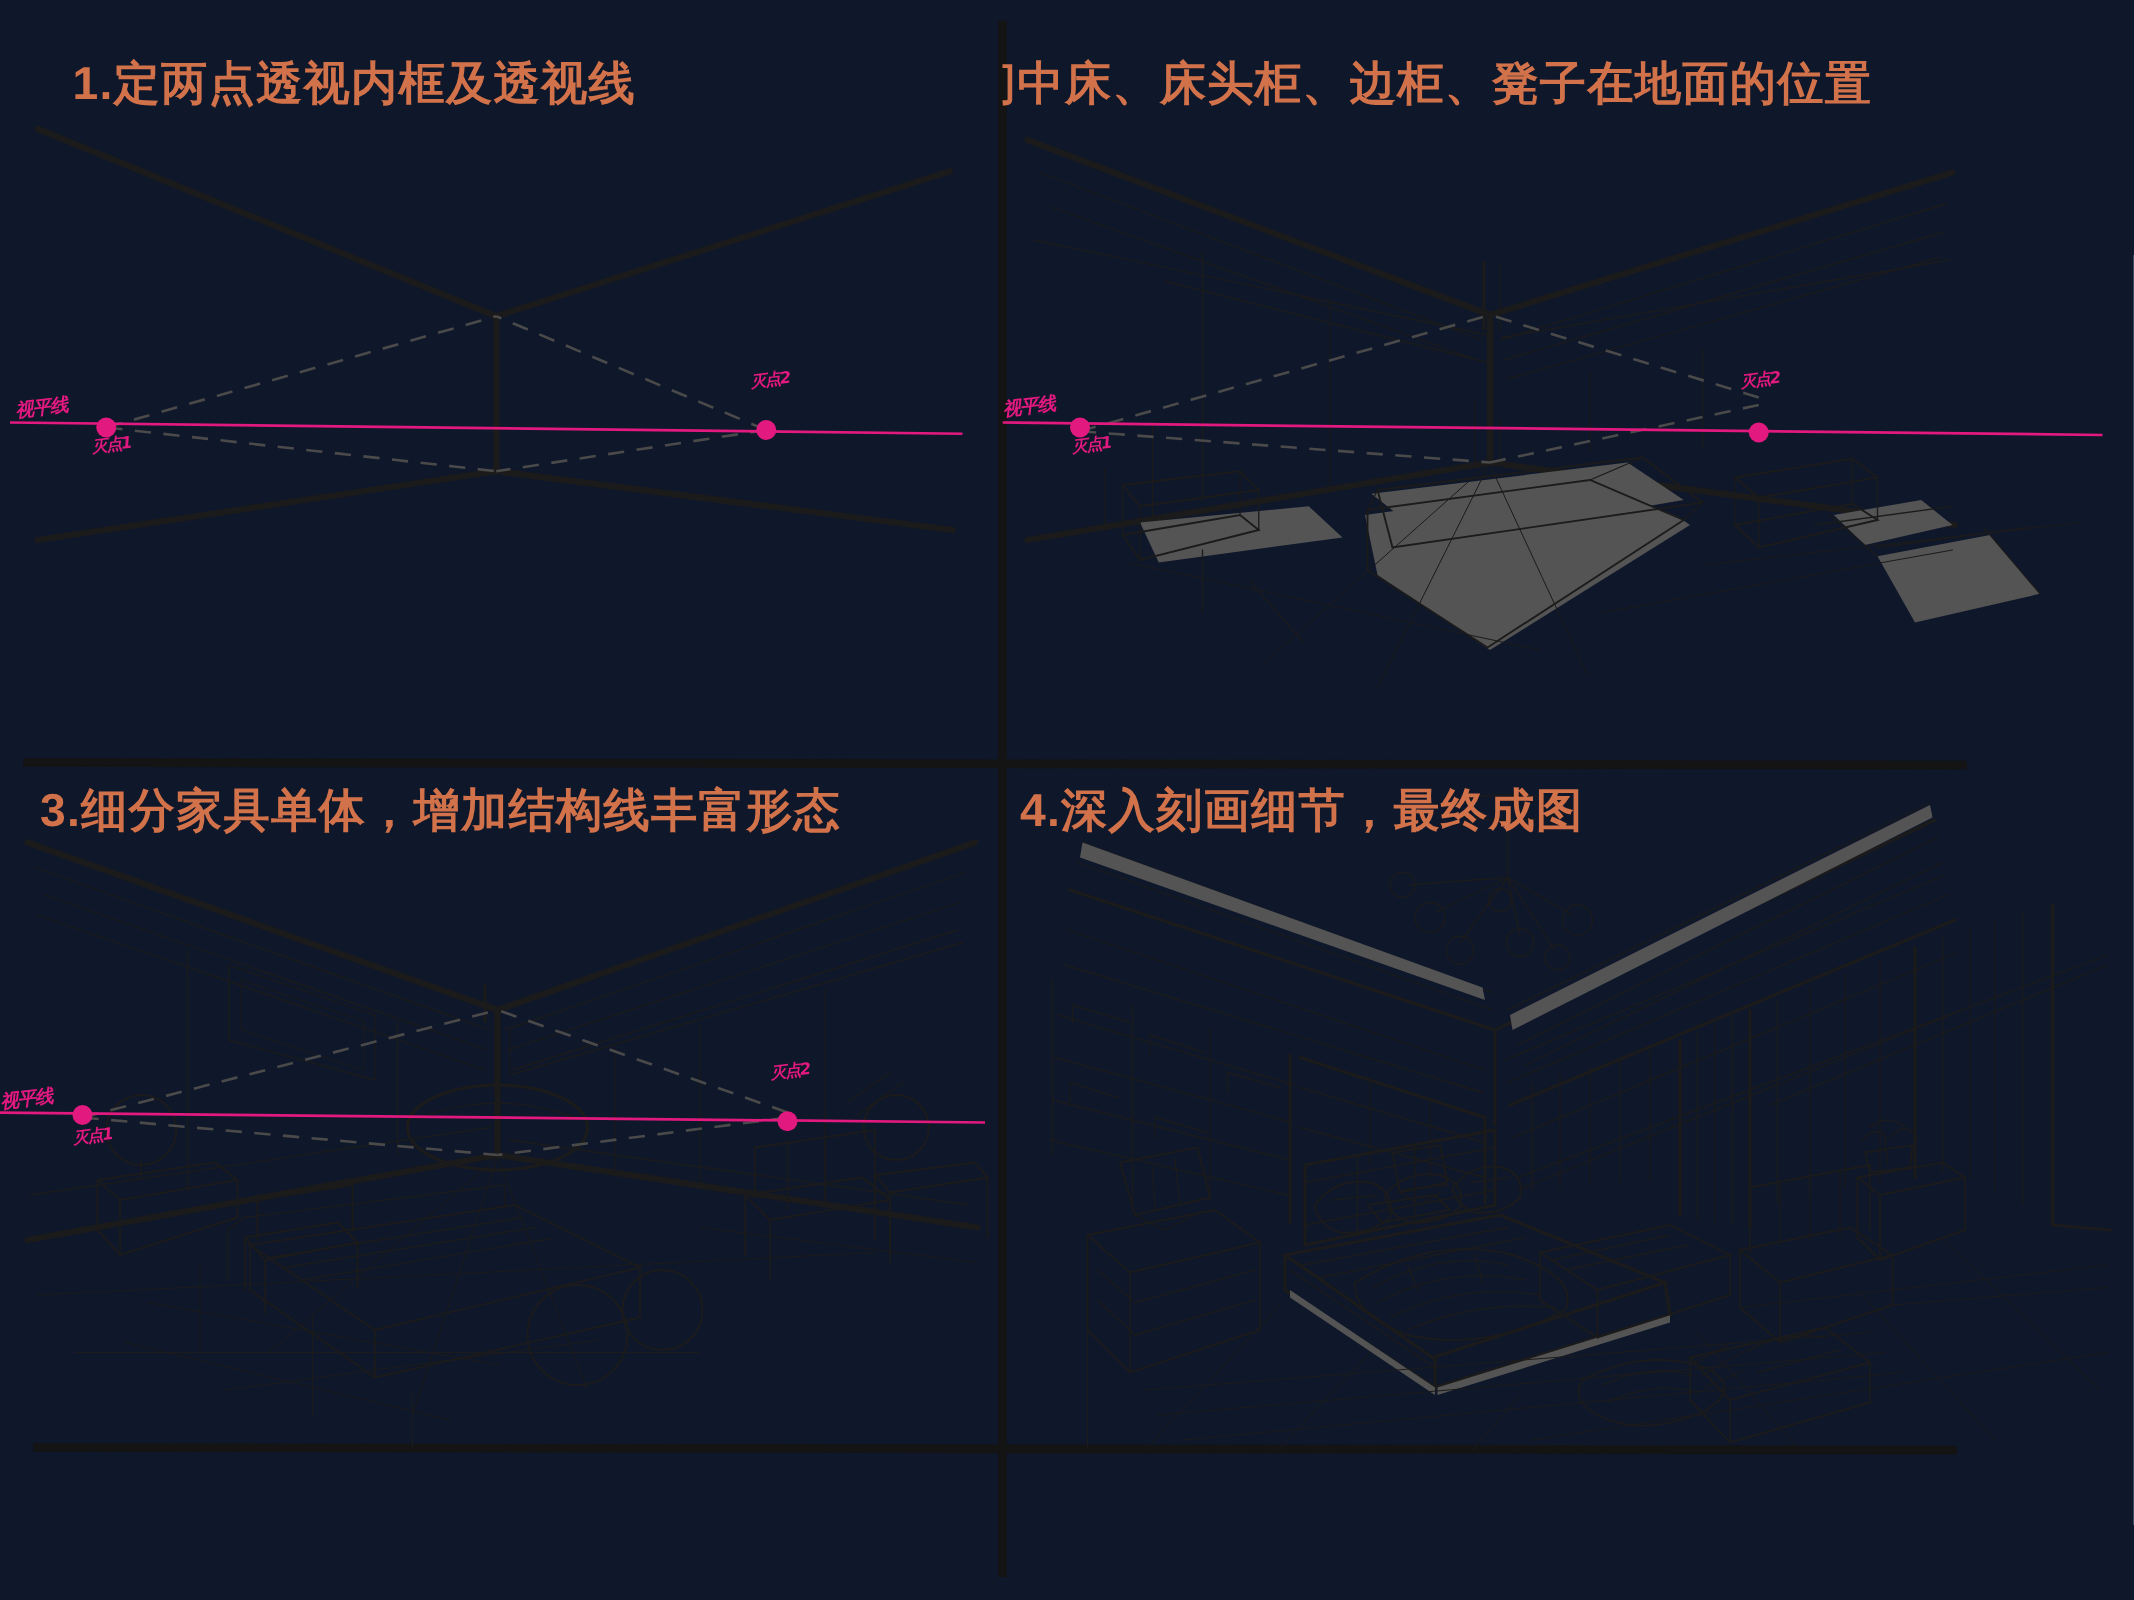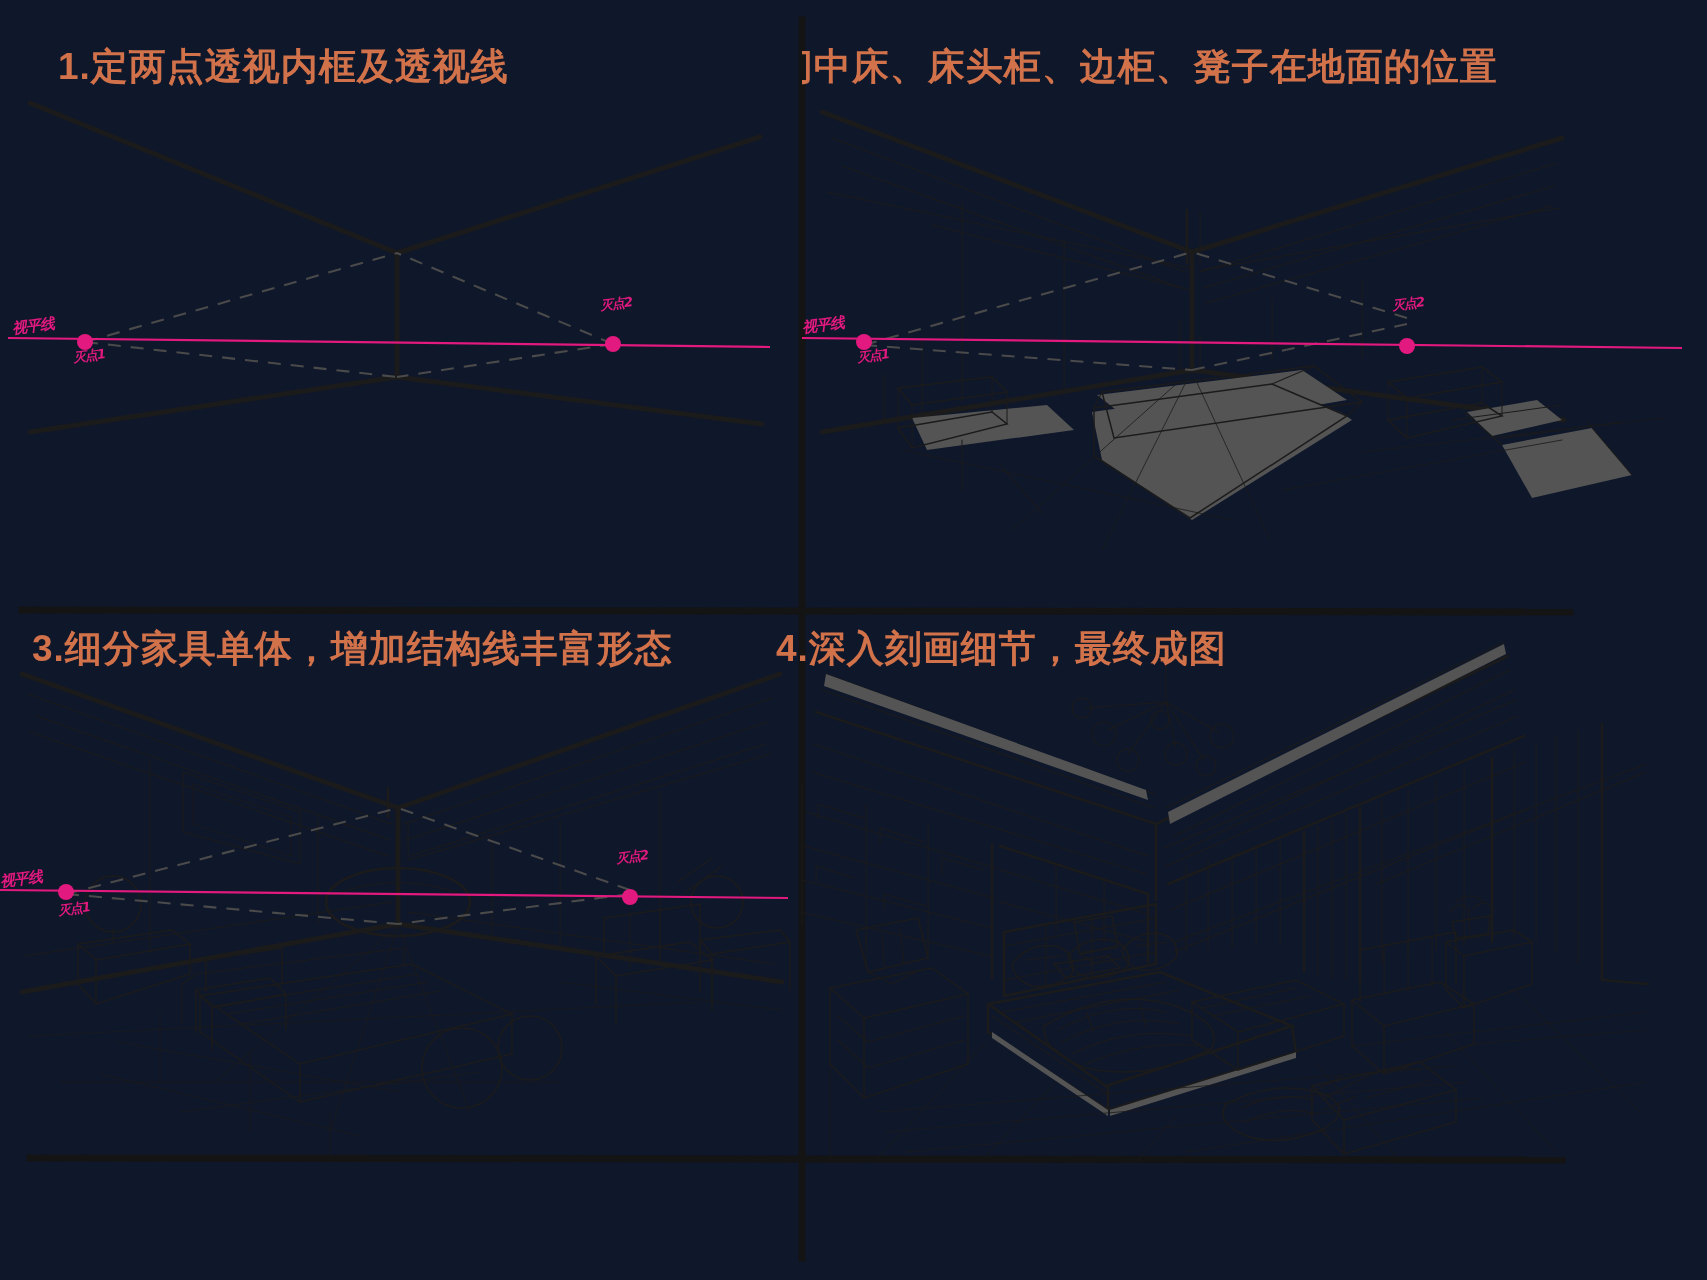--- a/index.html
+++ b/index.html
@@ -280,21 +280,21 @@
 
       <path class="horiz" d="M 0 278 L 788 286"></path>
       <circle class="vpdot" cx="66" cy="280" r="8"></circle>
       <circle class="vpdot" cx="630" cy="285" r="8"></circle>
     </svg>
     <div class="vp-label" style="left:0px;top:258px;">视平线</div>
     <div class="vp-label small" style="left:58px;top:288px;">灭点1</div>
     <div class="vp-label small" style="left:616px;top:236px;">灭点2</div>
   </div>
 
-  <div class="panel" style="left:756px;top:612px;width:905px;height:560px;">
+  <div class="panel" style="left:796px;top:612px;width:905px;height:560px;">
     <div class="title" style="left:20px;top:12px;">4.深入刻画细节，最终成图</div>
     <svg width="905" height="560">
 
       <path class="ink med" d="M 60 100 L 400 212"></path>
       <path class="ink med" d="M 400 212 L 752 44"></path>
       <path class="ink hair" d="M 70 62 L 398 182"></path>
       <path class="ink hair" d="M 66 78 L 398 196"></path>
       <path class="ink hair" d="M 410 196 L 748 30"></path>
       <path class="ink hair" d="M 412 208 L 750 40"></path>
       <path class="ink hair" d="M 418 224 L 754 58"></path>

